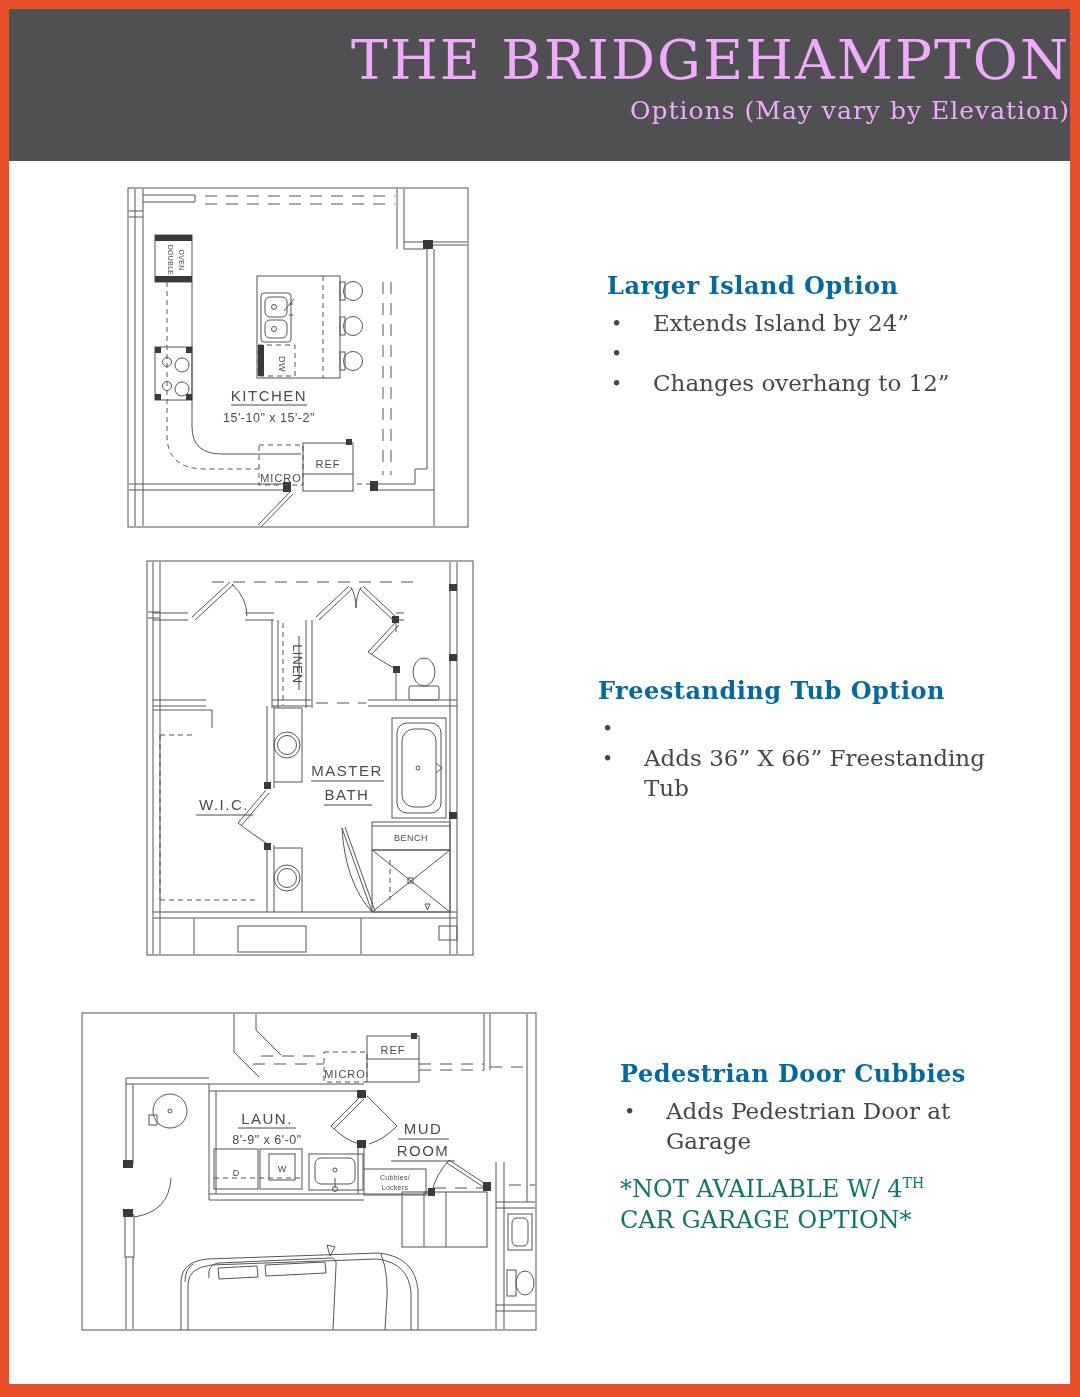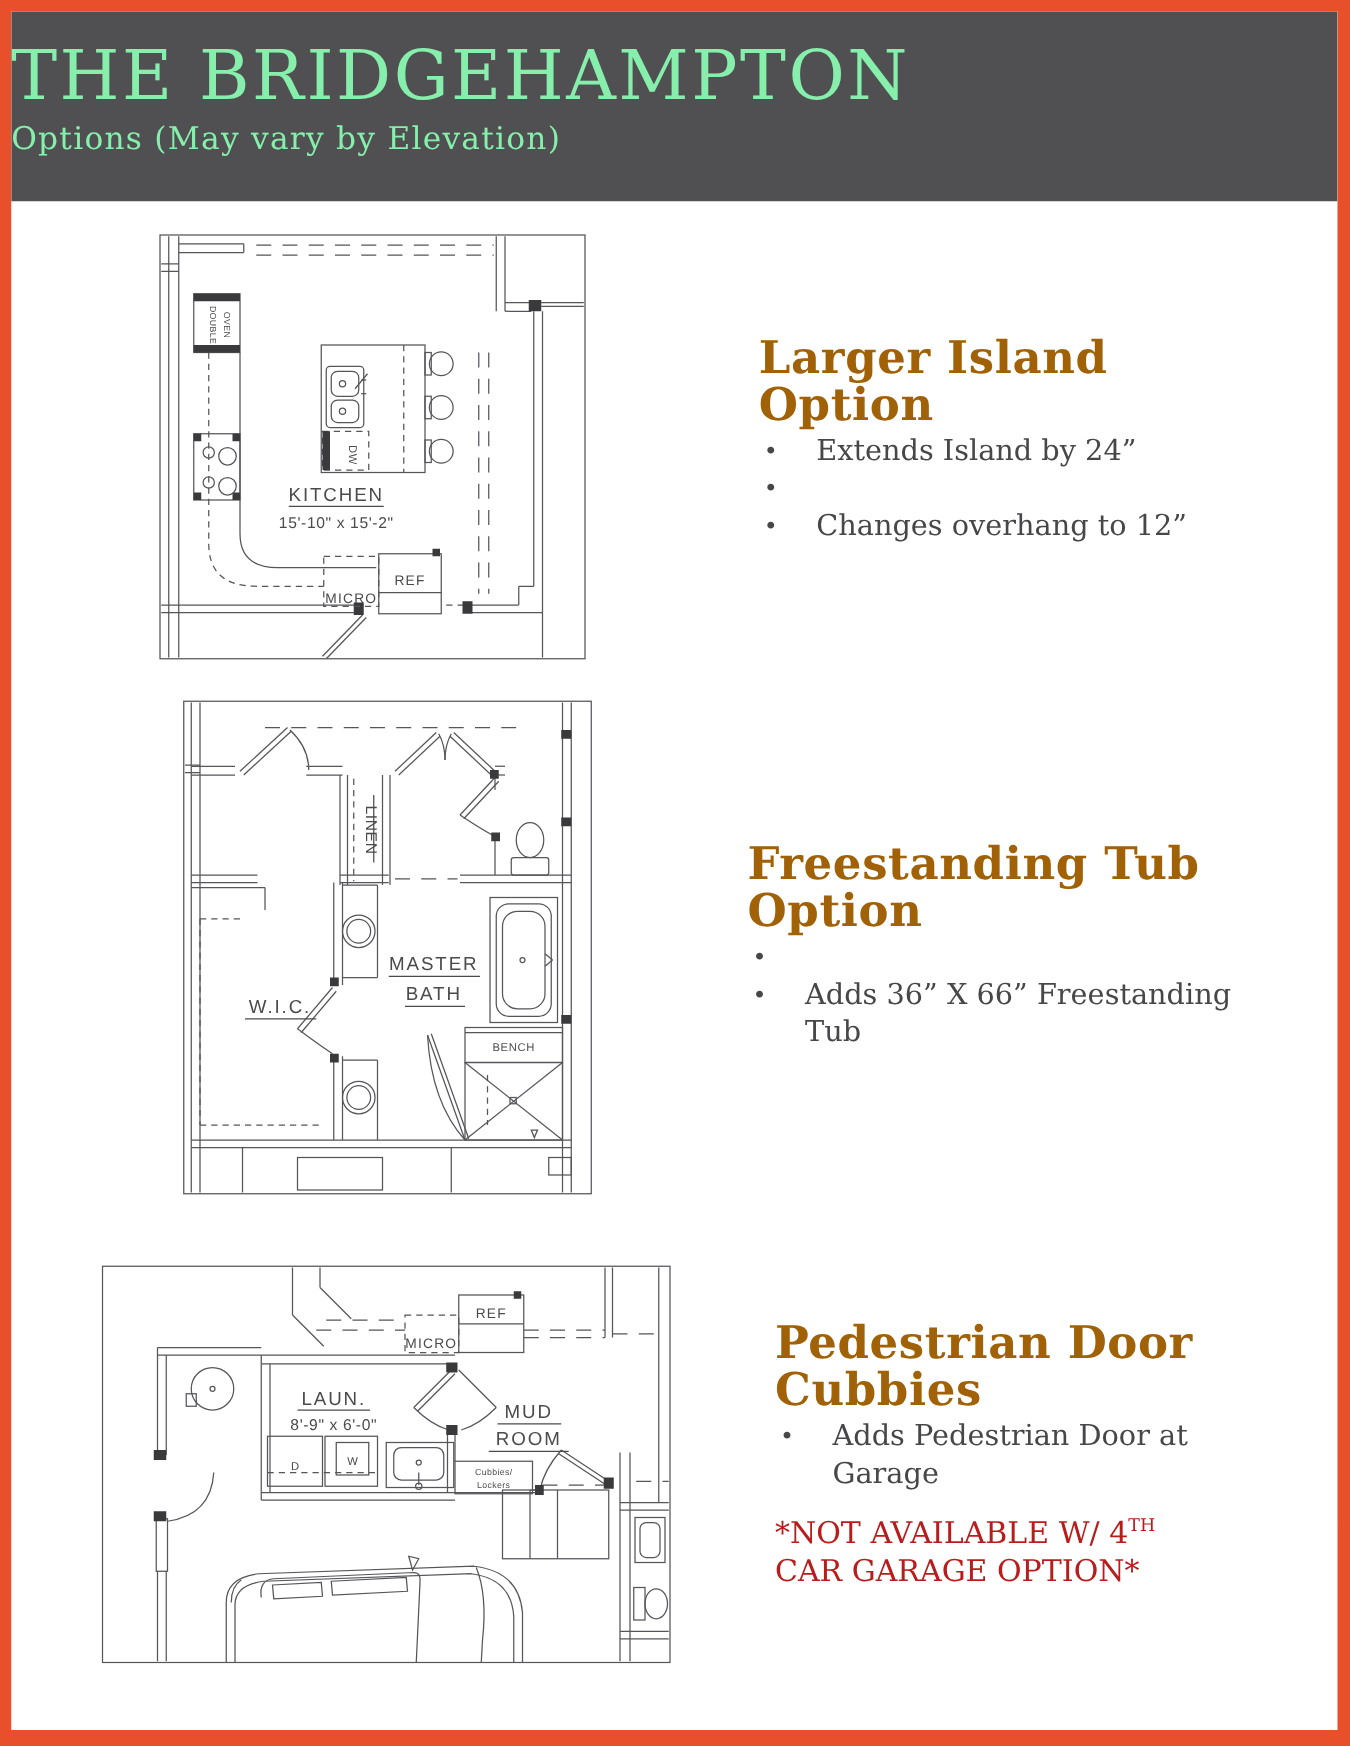--- a/index.html
+++ b/index.html
@@ -1,31 +1,31 @@
 <!DOCTYPE html>
 <html><head>
 <meta charset="utf-8">
 <style>
   html,body{margin:0;padding:0;background:#ffffff;}
   .page{position:relative;width:1080px;height:1397px;box-sizing:border-box;
         background:#ffffff;border-style:solid;border-color:#E8502B;
         border-width:9px 10px 13px 9px;overflow:hidden;
         font-family:"DejaVu Serif", serif;}
   .header{position:absolute;left:0;top:0;width:1061px;height:152px;background:#505052;
-          text-align:left;color:#86efac;}
+          text-align:right;color:#f0abfc;}
   .title{margin-top:20px;font-size:55px;letter-spacing:2px;line-height:62px;font-weight:normal;}
   .subtitle{font-size:25px;letter-spacing:1px;line-height:40px;font-weight:normal;}
 
   .opt{position:absolute;color:#47474A;}
-  .opt-heading{font-weight:bold;font-size:36px;letter-spacing:0.5px;line-height:38px;
-               color:#a16207;margin:0 0 3px 0;}
+  .opt-heading{font-weight:bold;font-size:24px;letter-spacing:0.5px;line-height:38px;
+               color:#0369a1;margin:0 0 3px 0;}
   .b-row{display:flex;font-size:23px;line-height:30px;}
   .b-dot{width:42px;flex:0 0 42px;padding-left:4px;font-size:19px;}
   .b-text{flex:1;}
-  .warning{margin-top:12px;font-size:24px;line-height:31px;color:#b91c1c;}
+  .warning{margin-top:12px;font-size:24px;line-height:31px;color:#0f766e;}
   .warning sup{font-size:14px;}
 
   svg.plan{position:absolute;overflow:hidden;}
   svg .ln{stroke:#55555A;stroke-width:1;fill:none;}
   svg .dashL{stroke-dasharray:12 9;}
   svg .dashS{stroke-dasharray:5 4;}
   svg .jamb{fill:#3A3A3C;stroke:none;}
   svg text{font-family:"Liberation Sans", sans-serif;fill:#4B4B4D;stroke:none;}
   .lbl15{font-size:15px;letter-spacing:1.5px;}
   .lbl12{font-size:12.5px;letter-spacing:0.5px;}

